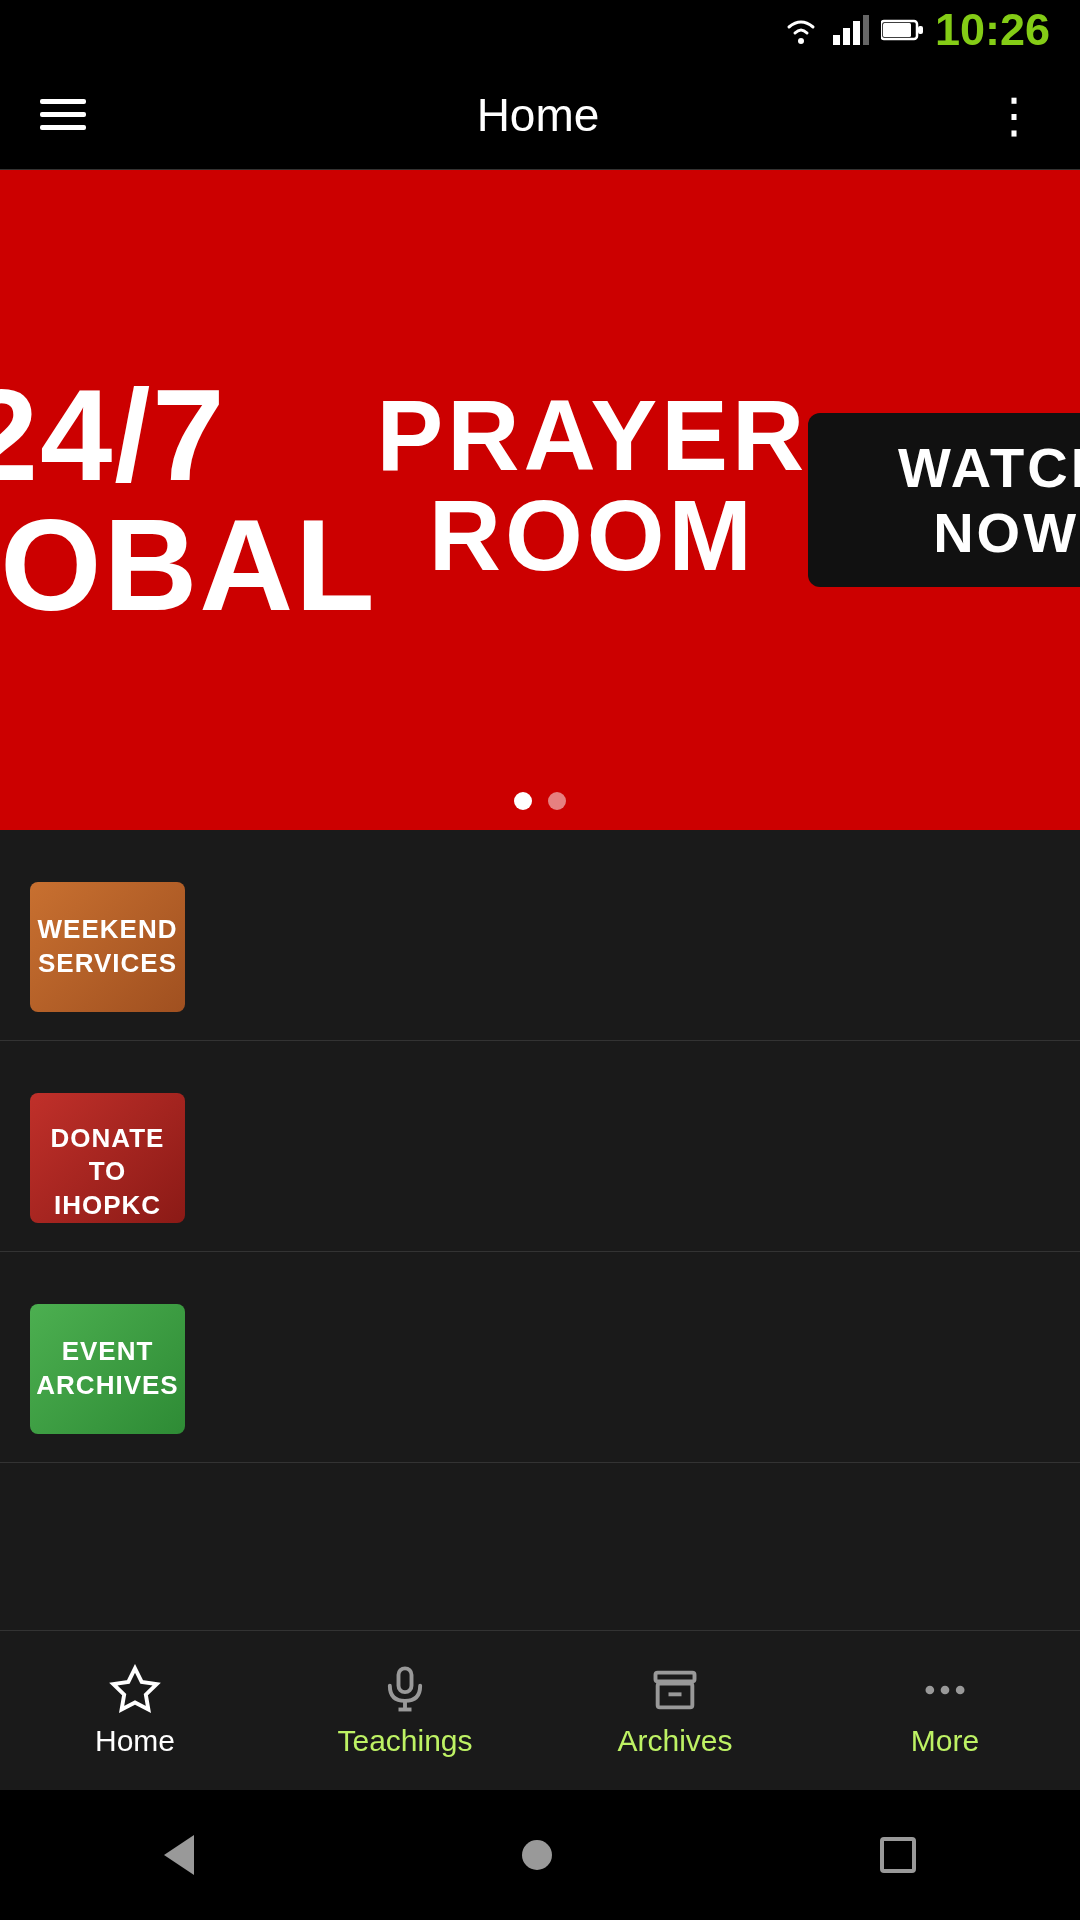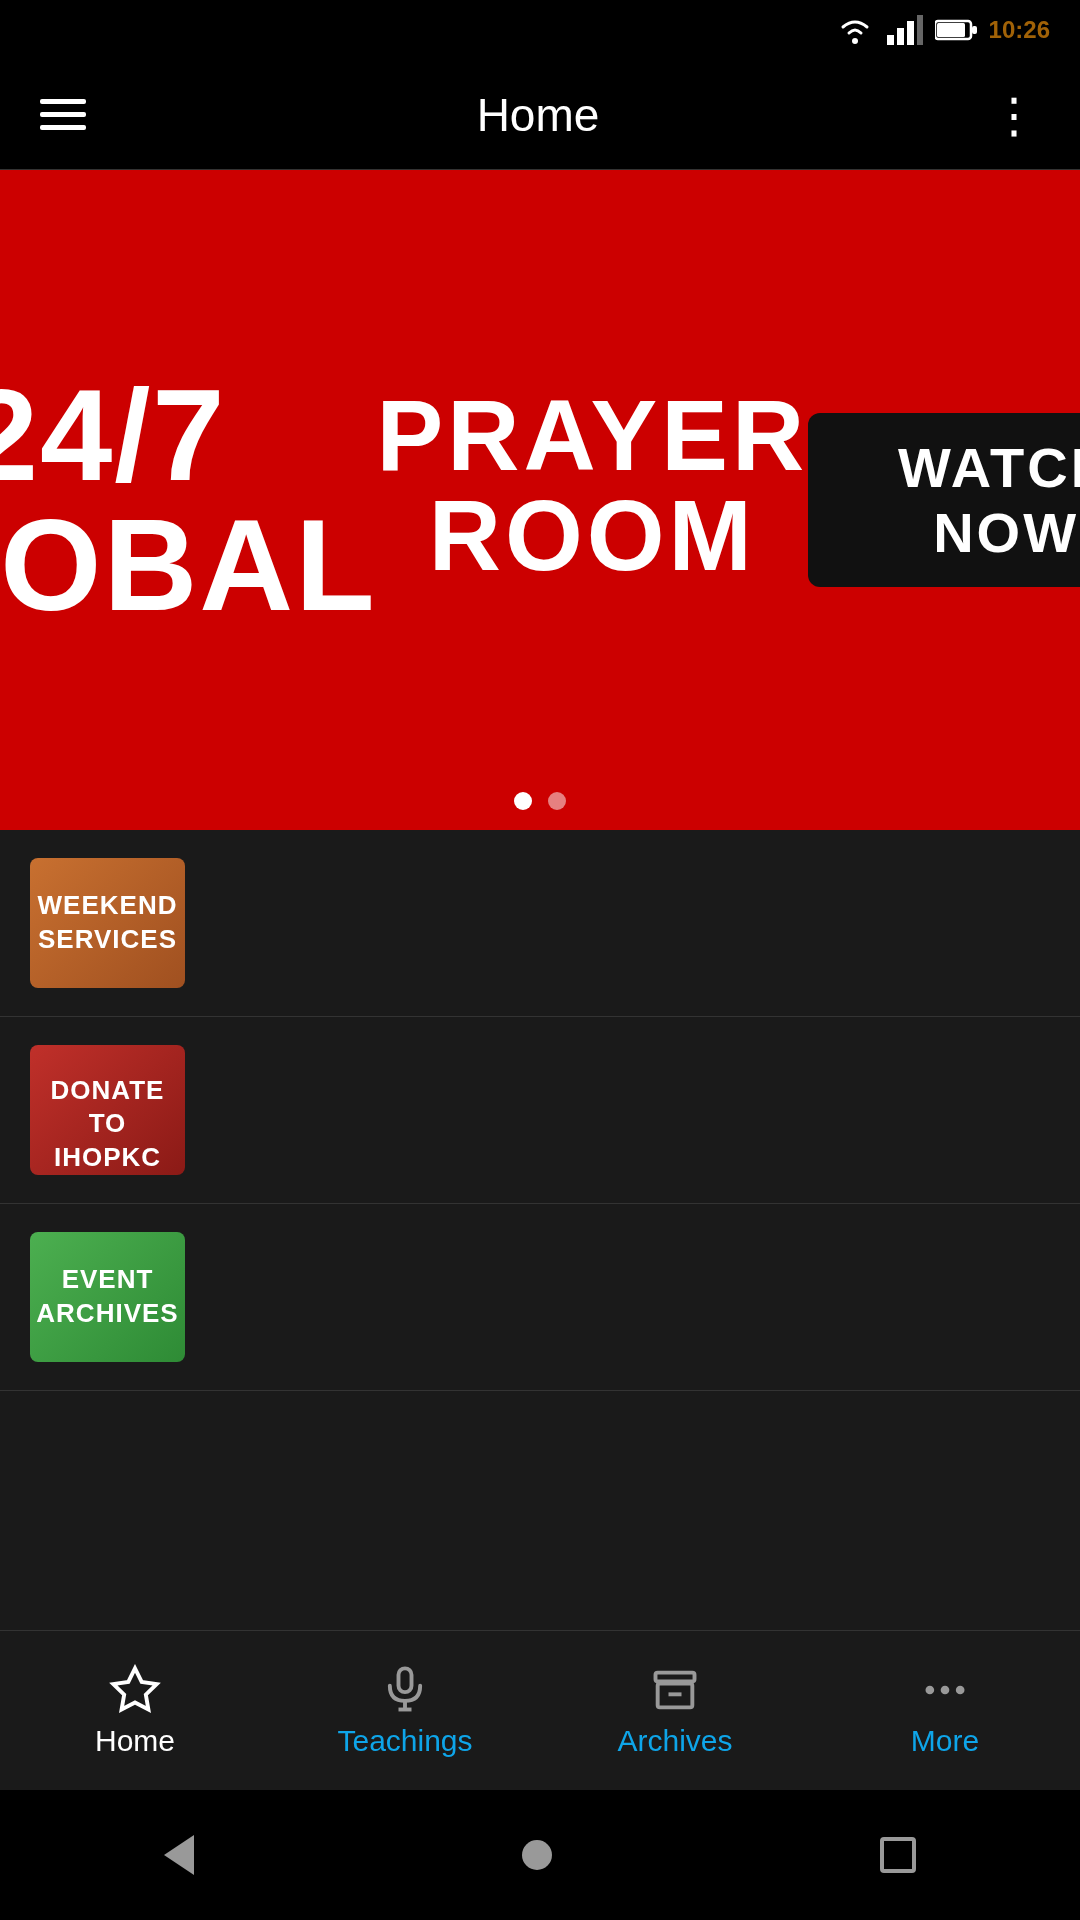--- a/index.html
+++ b/index.html
@@ -22,23 +22,23 @@
       justify-content: flex-end;
       padding: 0 30px;
       gap: 16px;
     }
     .status-icons {
       display: flex;
       align-items: center;
       gap: 12px;
     }
     .status-time {
-      font-size: 24px;
+      font-size: 45px;
       font-weight: bold;
-      color: #a16207;
+      color: #84cc16;
       text-align: right;
     }
 
     
     .app-bar {
       background: #000;
       height: 110px;
       display: flex;
       align-items: center;
       justify-content: space-between;
@@ -163,20 +163,21 @@
     }
     .item-thumbnail {
       width: 155px;
       height: 130px;
       border-radius: 8px;
       display: flex;
       align-items: center;
       justify-content: center;
       flex-shrink: 0;
       margin-right: 30px;
+      margin-top: 24px;
     }
     .item-thumbnail.orange {
       background: linear-gradient(135deg, #c87030, #a05020);
     }
     .item-thumbnail.red {
       background: linear-gradient(135deg, #c0302a, #8b1a16);
       align-items: flex-end;
     }
     .item-thumbnail.green {
       background: linear-gradient(135deg, #4caf50, #2e8b35);
@@ -206,21 +207,21 @@
     .nav-item {
       display: flex;
       flex-direction: column;
       align-items: center;
       gap: 8px;
       cursor: pointer;
       flex: 1;
     }
     .nav-label {
       font-size: 30px;
-      color: #0ea5e9;
+      color: #bef264;
     }
     .nav-label.active {
       color: white;
     }
 
     
     .star-icon {
       width: 52px;
       height: 52px;
     }

